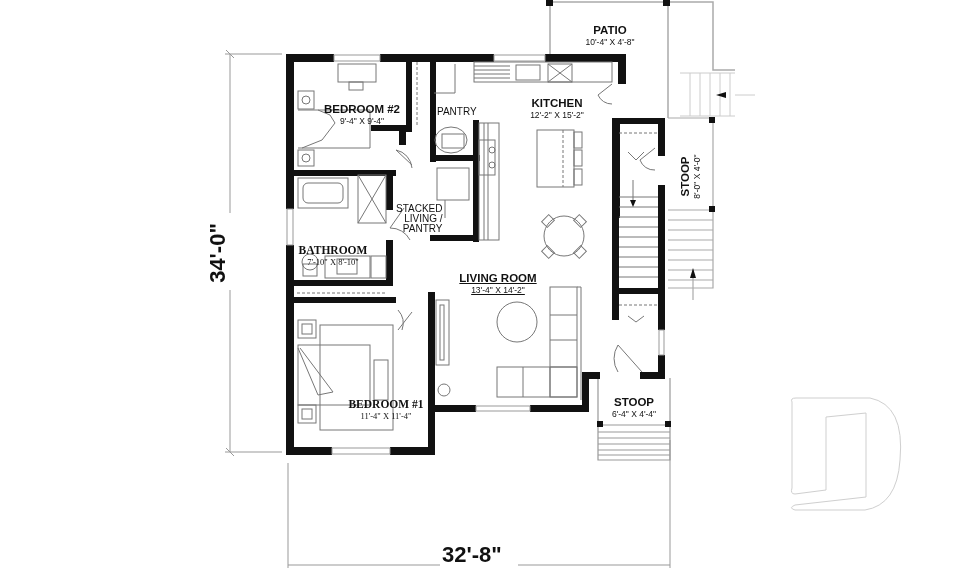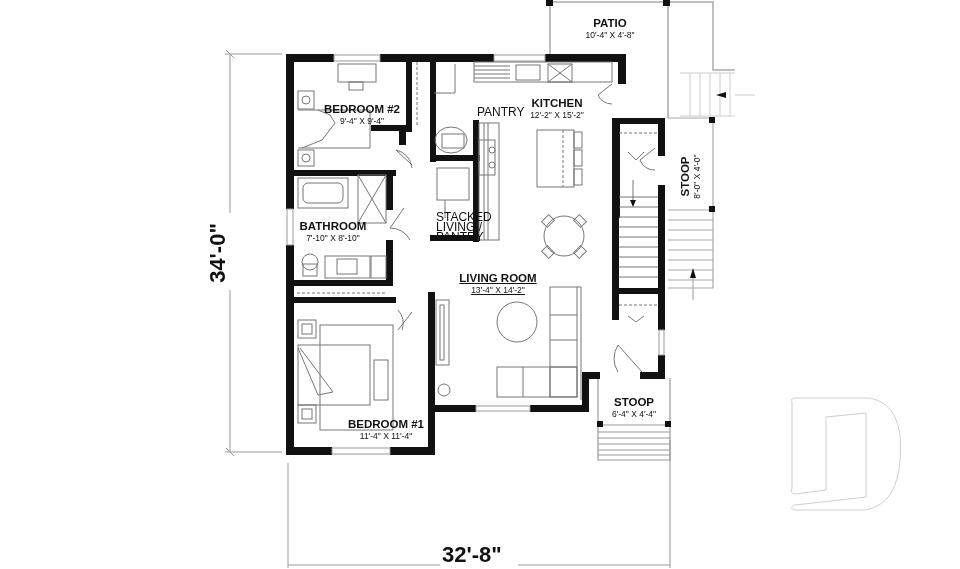--- a/index.html
+++ b/index.html
@@ -1,21 +1,21 @@
 <!DOCTYPE html>
 <html><head>
 <meta charset="utf-8">
 <style>
   html,body{margin:0;padding:0;background:#fff;}
   body{width:960px;height:569px;position:relative;overflow:hidden;font-family:"Liberation Sans",sans-serif;}
   svg{position:absolute;left:0;top:0;}
   .lbl{position:absolute;text-align:center;color:#111;white-space:nowrap;}
   .name{font-weight:bold;font-size:11.5px;line-height:13px;}
   .dim{font-size:8.5px;line-height:10px;}
-  .small{font-size:12px;line-height:10px;margin-left:40px;}
+  .small{font-size:10px;line-height:10px;}
   .bigdim{position:absolute;font-weight:bold;font-size:22px;color:#111;white-space:nowrap;}
 </style>
 </head>
 <body>
 
 <svg width="960" height="569" viewBox="0 0 960 569">
 
   <g stroke="#999" stroke-width="1" fill="none">
     <line x1="230" y1="54" x2="230" y2="213"></line>
     <line x1="230" y1="290" x2="230" y2="452"></line>
@@ -244,46 +244,46 @@
 </svg>
 
 <div class="lbl" style="left:312px;top:103px;width:100px;">
   <div class="name">BEDROOM #2</div>
   <div class="dim">9'-4" X 9'-4"</div>
 </div>
 <div class="lbl" style="left:507px;top:97px;width:100px;">
   <div class="name">KITCHEN</div>
   <div class="dim">12'-2" X 15'-2"</div>
 </div>
-<div class="lbl" style="left:560px;top:17px;width:100px;">
+<div class="lbl" style="left:560px;top:24px;width:100px;">
   <div class="name">PATIO</div>
   <div class="dim">10'-4" X 4'-8"</div>
 </div>
-<div class="lbl" style="left:283px;top:220px;width:100px;">
+<div class="lbl" style="left:283px;top:244px;width:100px;font-family:Liberation Serif, serif;">
   <div class="name">BATHROOM</div>
   <div class="dim">7'-10" X 8'-10"</div>
 </div>
 <div class="lbl" style="left:438px;top:272px;width:120px;text-decoration:underline;">
   <div class="name">LIVING ROOM</div>
   <div class="dim">13'-4" X 14'-2"</div>
 </div>
-<div class="lbl" style="left:336px;top:418px;width:100px;">
+<div class="lbl" style="left:336px;top:398px;width:100px;font-family:Liberation Serif, serif;">
   <div class="name">BEDROOM #1</div>
   <div class="dim">11'-4" X 11'-4"</div>
 </div>
 <div class="lbl" style="left:640px;top:165px;width:100px;transform:rotate(-90deg);transform-origin:center;">
   <div class="name">STOOP</div>
   <div class="dim">8'-0" X 4'-0"</div>
 </div>
 <div class="lbl" style="left:584px;top:396px;width:100px;">
   <div class="name">STOOP</div>
   <div class="dim">6'-4" X 4'-4"</div>
 </div>
 
 <div class="lbl small" style="left:437px;top:107px;">PANTRY</div>
-<div class="lbl small" style="left:396px;top:212px;text-align:left;">
+<div class="lbl small" style="left:396px;top:204px;text-align:right;">
   <div>STACKED</div>
   <div>LIVING /</div>
   <div>PANTRY</div>
 </div>
 
 <div class="bigdim" style="left:442px;top:542px;">32'-8"</div>
 <div class="bigdim" style="left:188px;top:240px;transform:rotate(-90deg);transform-origin:center;">34'-0"</div>
 
 </body></html>

